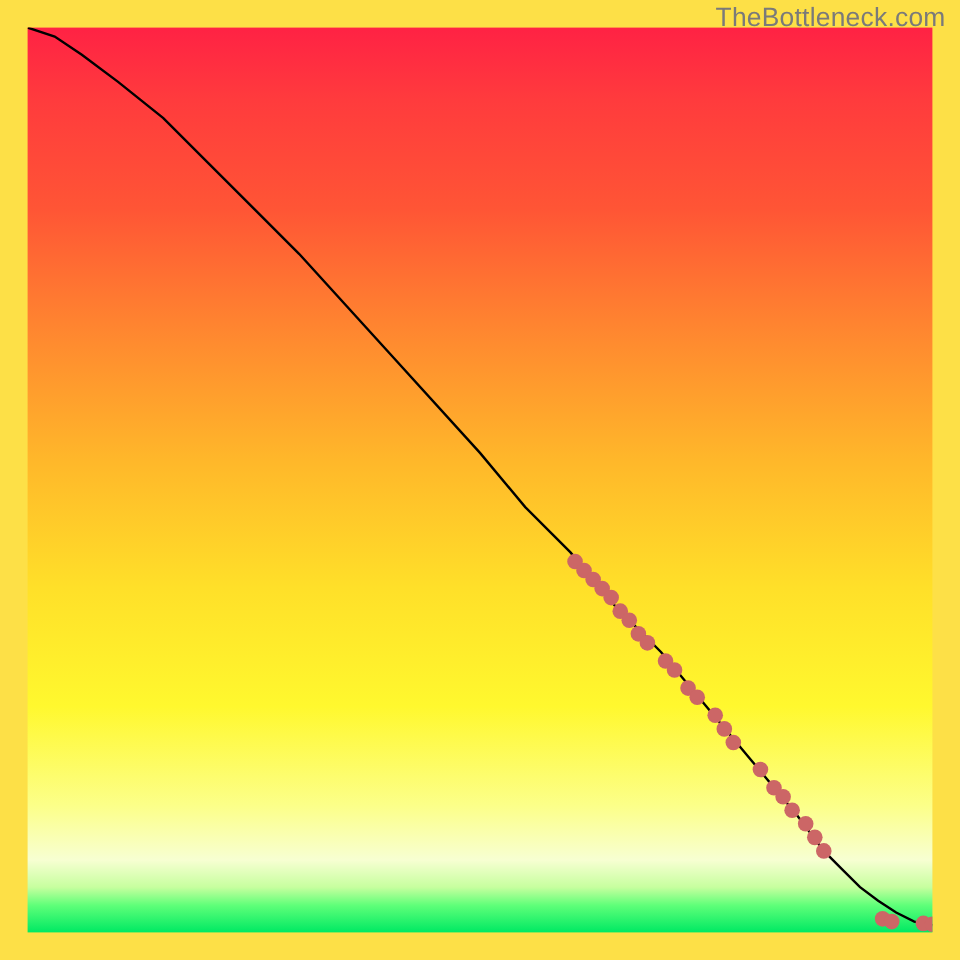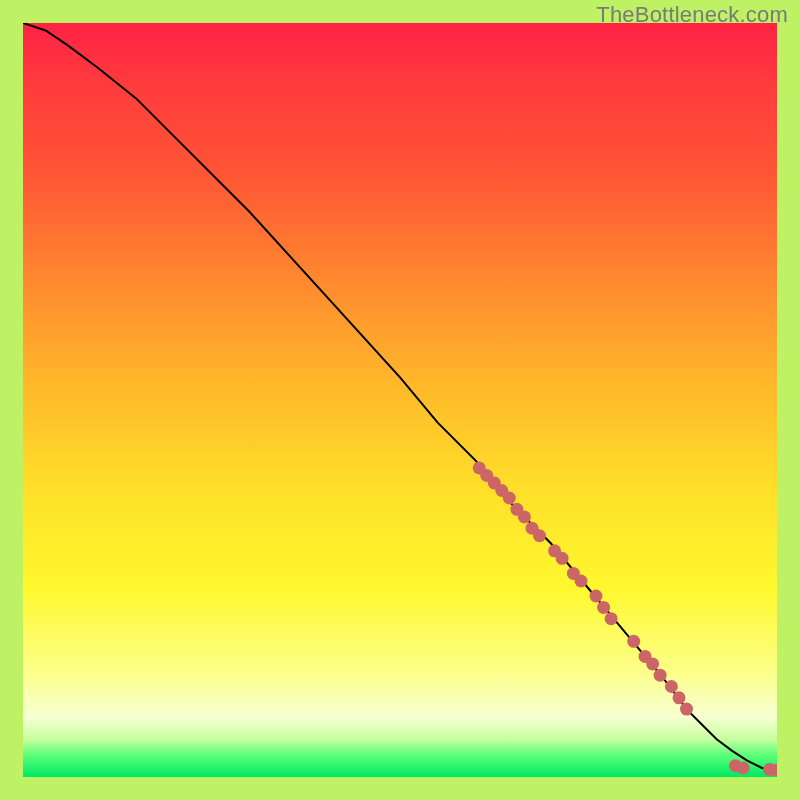--- a/index.html
+++ b/index.html
@@ -8,21 +8,21 @@
     width: 800px;
     height: 800px;
     background: #000;
     overflow: hidden;
     font-family: Arial, Helvetica, sans-serif;
   }
   .frame {
     position: relative;
     width: 800px;
     height: 800px;
-    background: #bef264;
+    background: #fde047;
   }
   .plot-area {
     position: absolute;
     left: 23px;
     top: 23px;
     width: 754px;
     height: 754px;
     
     background: linear-gradient(
       to bottom,

